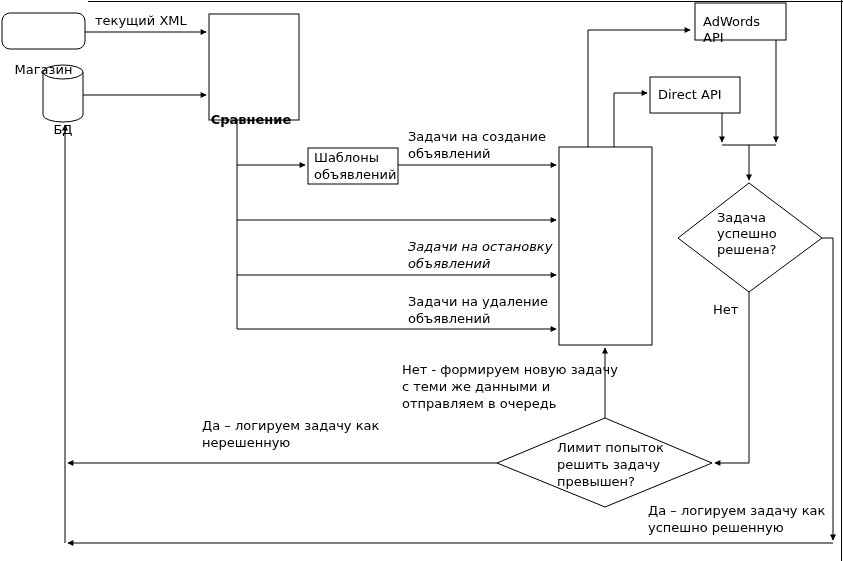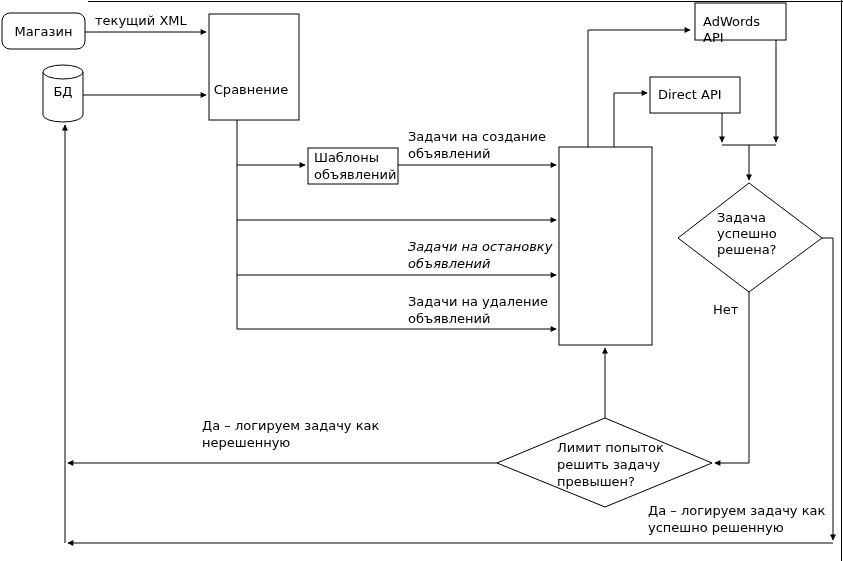--- a/index.html
+++ b/index.html
@@ -1,20 +1,20 @@
 <!DOCTYPE html>
 <html><head>
 <meta charset="utf-8">
 <style>
   html,body{margin:0;padding:0;background:#fff;}
   #stage{position:relative;width:843px;height:561px;background:#ffffff;overflow:hidden;
          font-family:"DejaVu Sans","Liberation Sans",sans-serif;color:#000;}
   #wires{position:absolute;left:0;top:0;width:843px;height:561px;}
   .lbl{position:absolute;font-size:13px;line-height:17px;white-space:pre-line;color:#000;}
-  .center{display:flex;align-items:center;justify-content:center;text-align:right;}
+  .center{display:flex;align-items:center;justify-content:center;text-align:right;margin-top:38px;}
   .lh16{line-height:16px;}
 </style>
 </head>
 <body>
 
 <div id="stage">
 
   <svg id="wires" viewBox="0 0 843 561" xmlns="http://www.w3.org/2000/svg">
     <defs>
       <marker id="arr" viewBox="0 0 10 10" refX="9" refY="5" markerWidth="7.5" markerHeight="6" orient="auto">
@@ -57,39 +57,42 @@
       <rect x="559" y="147" width="93" height="198"></rect>
       <rect x="695" y="3" width="91" height="37"></rect>
       <rect x="650" y="77" width="90" height="36"></rect>
       <polygon points="749,183 822,238 749,292 678,238"></polygon>
       <polygon points="605,418 712,463 605,507 497,463"></polygon>
     </g>
   </svg>
 
   <div class="lbl center" style="left:2px;top:13px;width:83px;height:36px;">Магазин</div>
   <div class="lbl center" style="left:43px;top:83px;width:40px;height:17px;">БД</div>
-  <div class="lbl center" style="left:209px;top:81px;width:84px;height:17px;">Сравнение</div>
+  <div class="lbl center" style="left:209px;top:73px;width:84px;height:17px;font-weight:bold;">Сравнение</div>
   <div class="lbl" style="left:314px;top:149px;">Шаблоны
 объявлений</div>
   <div class="lbl lh16" style="left:703px;top:6px;margin-top:8px;">AdWords
 API</div>
   <div class="lbl" style="left:658px;top:86px;">Direct API</div>
   <div class="lbl lh16" style="left:717px;top:210px;">Задача
 успешно
 решена?</div>
   <div class="lbl" style="left:557px;top:439px;">Лимит попыток
 решить задачу
 превышен?</div>
 
   <div class="lbl" style="left:95px;top:12px;">текущий XML</div>
   <div class="lbl" style="left:408px;top:128px;">Задачи на создание
 объявлений</div>
   <div class="lbl" style="left:408px;top:238px;font-style:italic;">Задачи на остановку
 объявлений</div>
   <div class="lbl" style="left:408px;top:293px;">Задачи на удаление
 объявлений</div>
   <div class="lbl" style="left:713px;top:301px;">Нет</div>
+  <div class="lbl" style="left:402px;top:361px;">Нет - формируем новую задачу
+с теми же данными и
+отправляем в очередь</div>
   <div class="lbl" style="left:202px;top:417px;">Да – логируем задачу как
 нерешенную</div>
   <div class="lbl" style="left:648px;top:502px;">Да – логируем задачу как
 успешно решенную</div>
 
 </div>
 
 </body></html>

